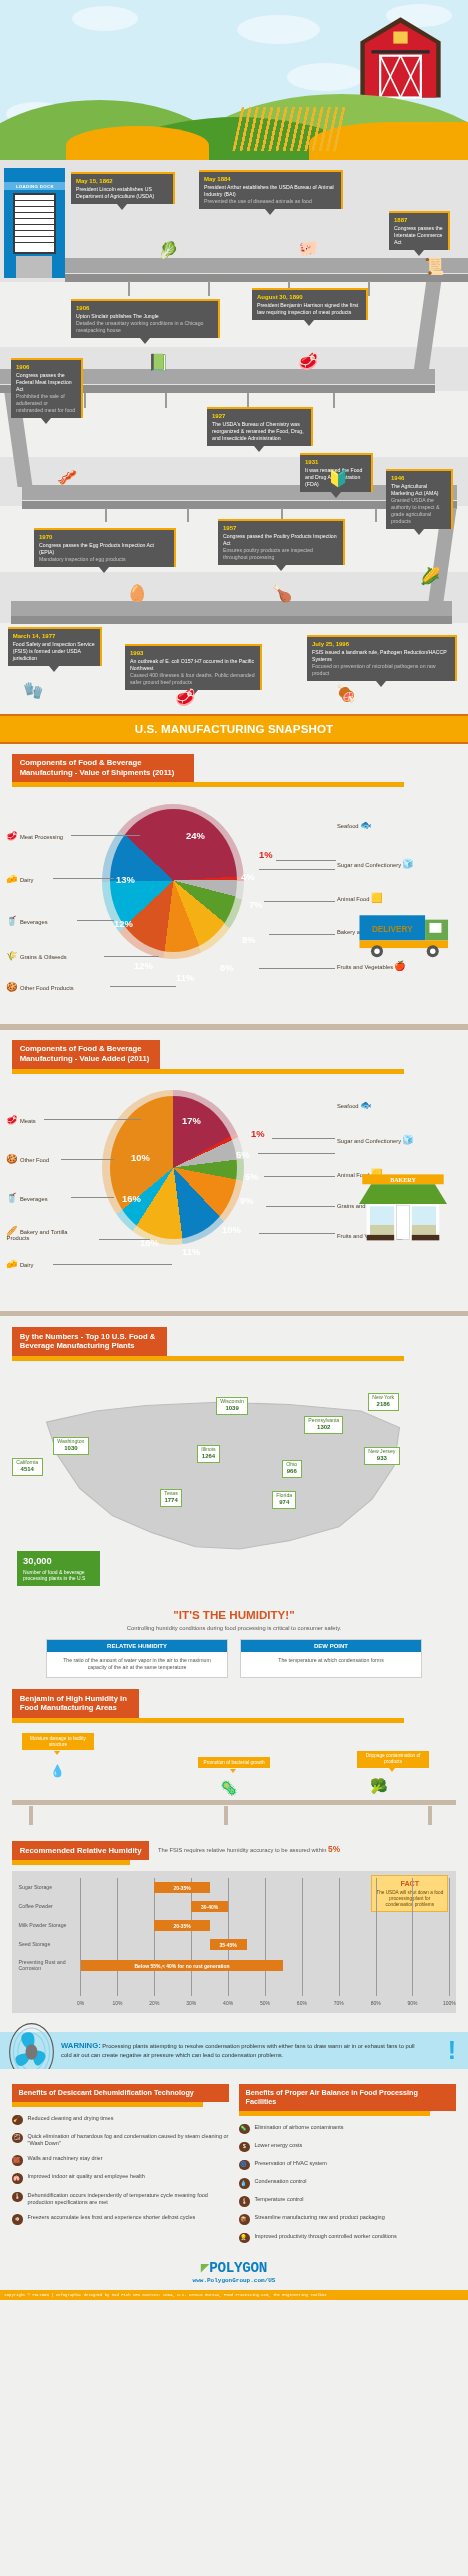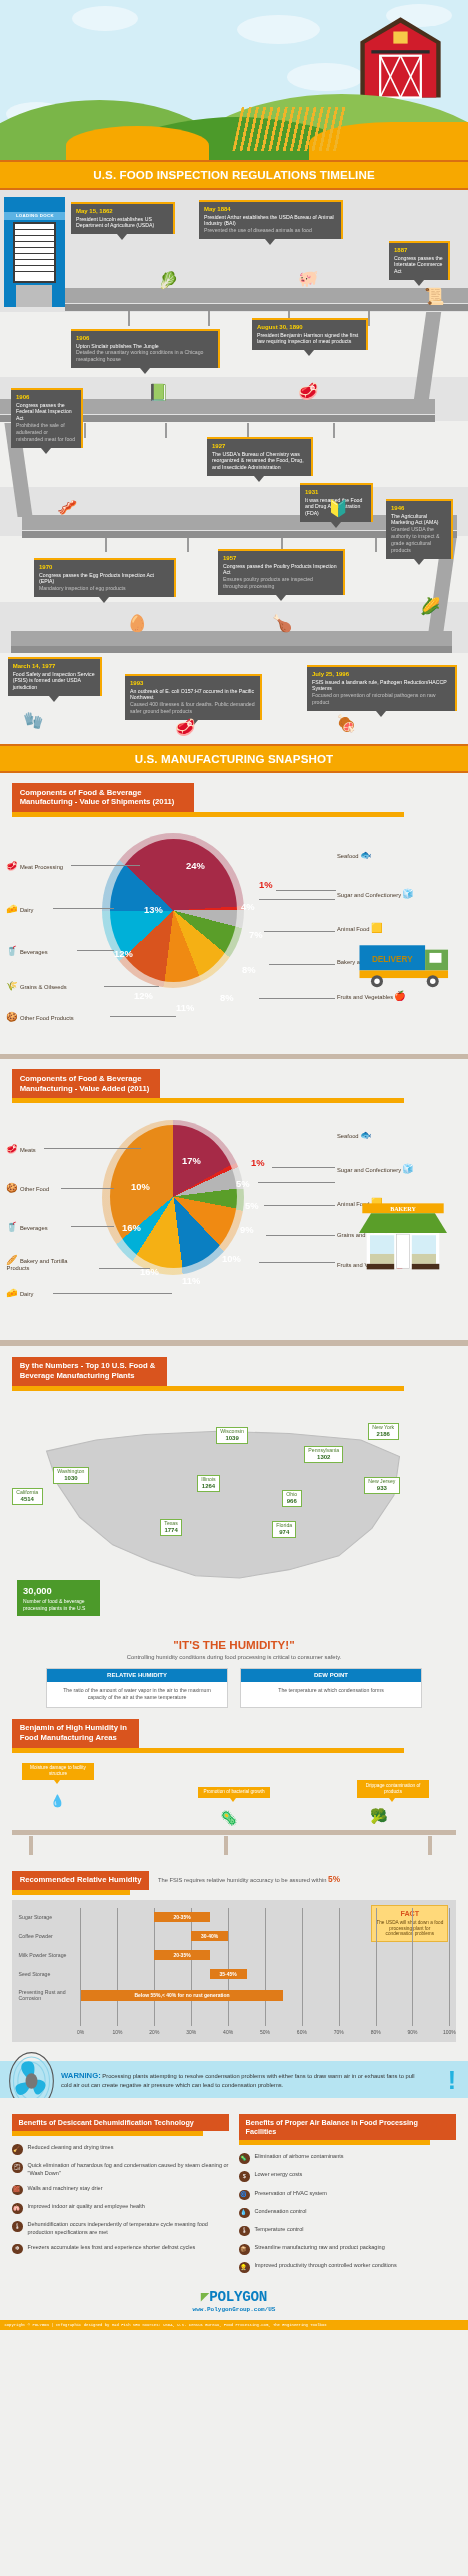--- a/index.html
+++ b/index.html
@@ -222,21 +222,20 @@
     </svg>
 
     <div class="hill" style="left:-44px;top:100px;width:287px;height:83px;background:#7ab648;"></div>
     <div class="hill" style="left:165px;top:94px;width:353px;height:94px;background:#8cc152;"></div>
     <div class="hill" style="left:83px;top:117px;width:309px;height:72px;background:#4c9a2a;"></div>
     <div style="position:absolute;left:66px;top:126px;width:143px;height:39px;background:#f7a800;border-radius:50% 50% 0 0;"></div>
     <div style="position:absolute;left:309px;top:122px;width:165px;height:44px;background:#f7a800;border-radius:50% 0 0 0;"></div>
     <div style="position:absolute;left:237px;top:107px;width:105px;height:44px;background:repeating-linear-gradient(90deg,#f0b429 0 2.8px,transparent 2.8px 7.2px);transform:skewX(-12deg);"></div>
   </div>
 
-  <div class="banner-full">U.S. FOOD INSPECTION REGULATIONS TIMELINE</div>
 
   <div class="timeline">
     <div class="tl-white" style="top:122px;height:65px;"></div>
     <div class="tl-white" style="top:231px;height:66px;"></div>
     <div class="tl-white" style="top:346px;height:66px;"></div>
     <div class="tl-white" style="top:463px;height:91px;"></div>
 
     <div class="dock">
       <div class="dock-label">LOADING DOCK</div>
       <div class="dock-door">
@@ -370,21 +369,21 @@
 
       <span class="pct" style="left:186px;top:43px;">24%</span>
       <span class="pct red" style="left:259px;top:62px;">1%</span>
       <span class="pct" style="left:241px;top:84px;">4%</span>
       <span class="pct" style="left:249px;top:112px;">7%</span>
       <span class="pct" style="left:242px;top:147px;">8%</span>
       <span class="pct" style="left:220px;top:175px;">8%</span>
       <span class="pct" style="left:176px;top:185px;">11%</span>
       <span class="pct" style="left:134px;top:173px;">12%</span>
       <span class="pct" style="left:114px;top:131px;">12%</span>
-      <span class="pct" style="left:116px;top:87px;margin-left:28px;">13%</span>
+      <span class="pct" style="left:116px;top:87px;">13%</span>
 
       <div class="lg-left" style="left:6.6px;top:44px;">
         <span class="food-ico">🥩</span>
         <span>Meat Processing</span>
       </div>
       <div class="lead" style="left:71px;top:48px;width:69px;"></div>
 
       <div class="lg-left" style="left:6.6px;top:87px;">
         <span class="food-ico">🧀</span>
         <span>Dairy</span>
@@ -451,21 +450,21 @@
     <div class="ground-strip"></div>
 
     <div class="sec-head-wrap" style="margin-top:10px;">
       <div class="sec-head" style="max-width:148px;">Components of Food &amp; Beverage Manufacturing - Value Added (2011)</div>
     </div>
 
     <div class="pie-block">
       <div class="pie-halo" style="background:conic-gradient(#a62a47 0 61.2deg,#e2231a 61.2deg 64.8deg,#b5b5b5 64.8deg 82.8deg,#5a9e29 82.8deg 100.8deg,#f08a12 100.8deg 136.8deg,#0a7fc2 136.8deg 172.8deg,#f5b014 172.8deg 212.4deg,#00b0d8 212.4deg 230.4deg,#e88a18 230.4deg 288deg,#e88a18 288deg 360deg);"></div>
       <div class="pie" style="background:conic-gradient(#a62a47 0 61.2deg,#e2231a 61.2deg 64.8deg,#b5b5b5 64.8deg 82.8deg,#5a9e29 82.8deg 100.8deg,#f08a12 100.8deg 136.8deg,#0a7fc2 136.8deg 172.8deg,#f5b014 172.8deg 212.4deg,#00b0d8 212.4deg 230.4deg,#e88a18 230.4deg 288deg,#e88a18 288deg 360deg);"></div>
 
-      <span class="pct" style="left:182px;top:41px;margin-top:11px;">17%</span>
+      <span class="pct" style="left:182px;top:41px;">17%</span>
       <span class="pct red" style="left:251px;top:54px;">1%</span>
       <span class="pct" style="left:236px;top:75px;">5%</span>
       <span class="pct" style="left:245px;top:97px;">5%</span>
       <span class="pct" style="left:240px;top:121px;">9%</span>
       <span class="pct" style="left:222px;top:150px;">10%</span>
       <span class="pct" style="left:182px;top:172px;">11%</span>
       <span class="pct" style="left:140px;top:163px;">16%</span>
       <span class="pct" style="left:122px;top:119px;">16%</span>
       <span class="pct" style="left:131px;top:78px;">10%</span>
 

